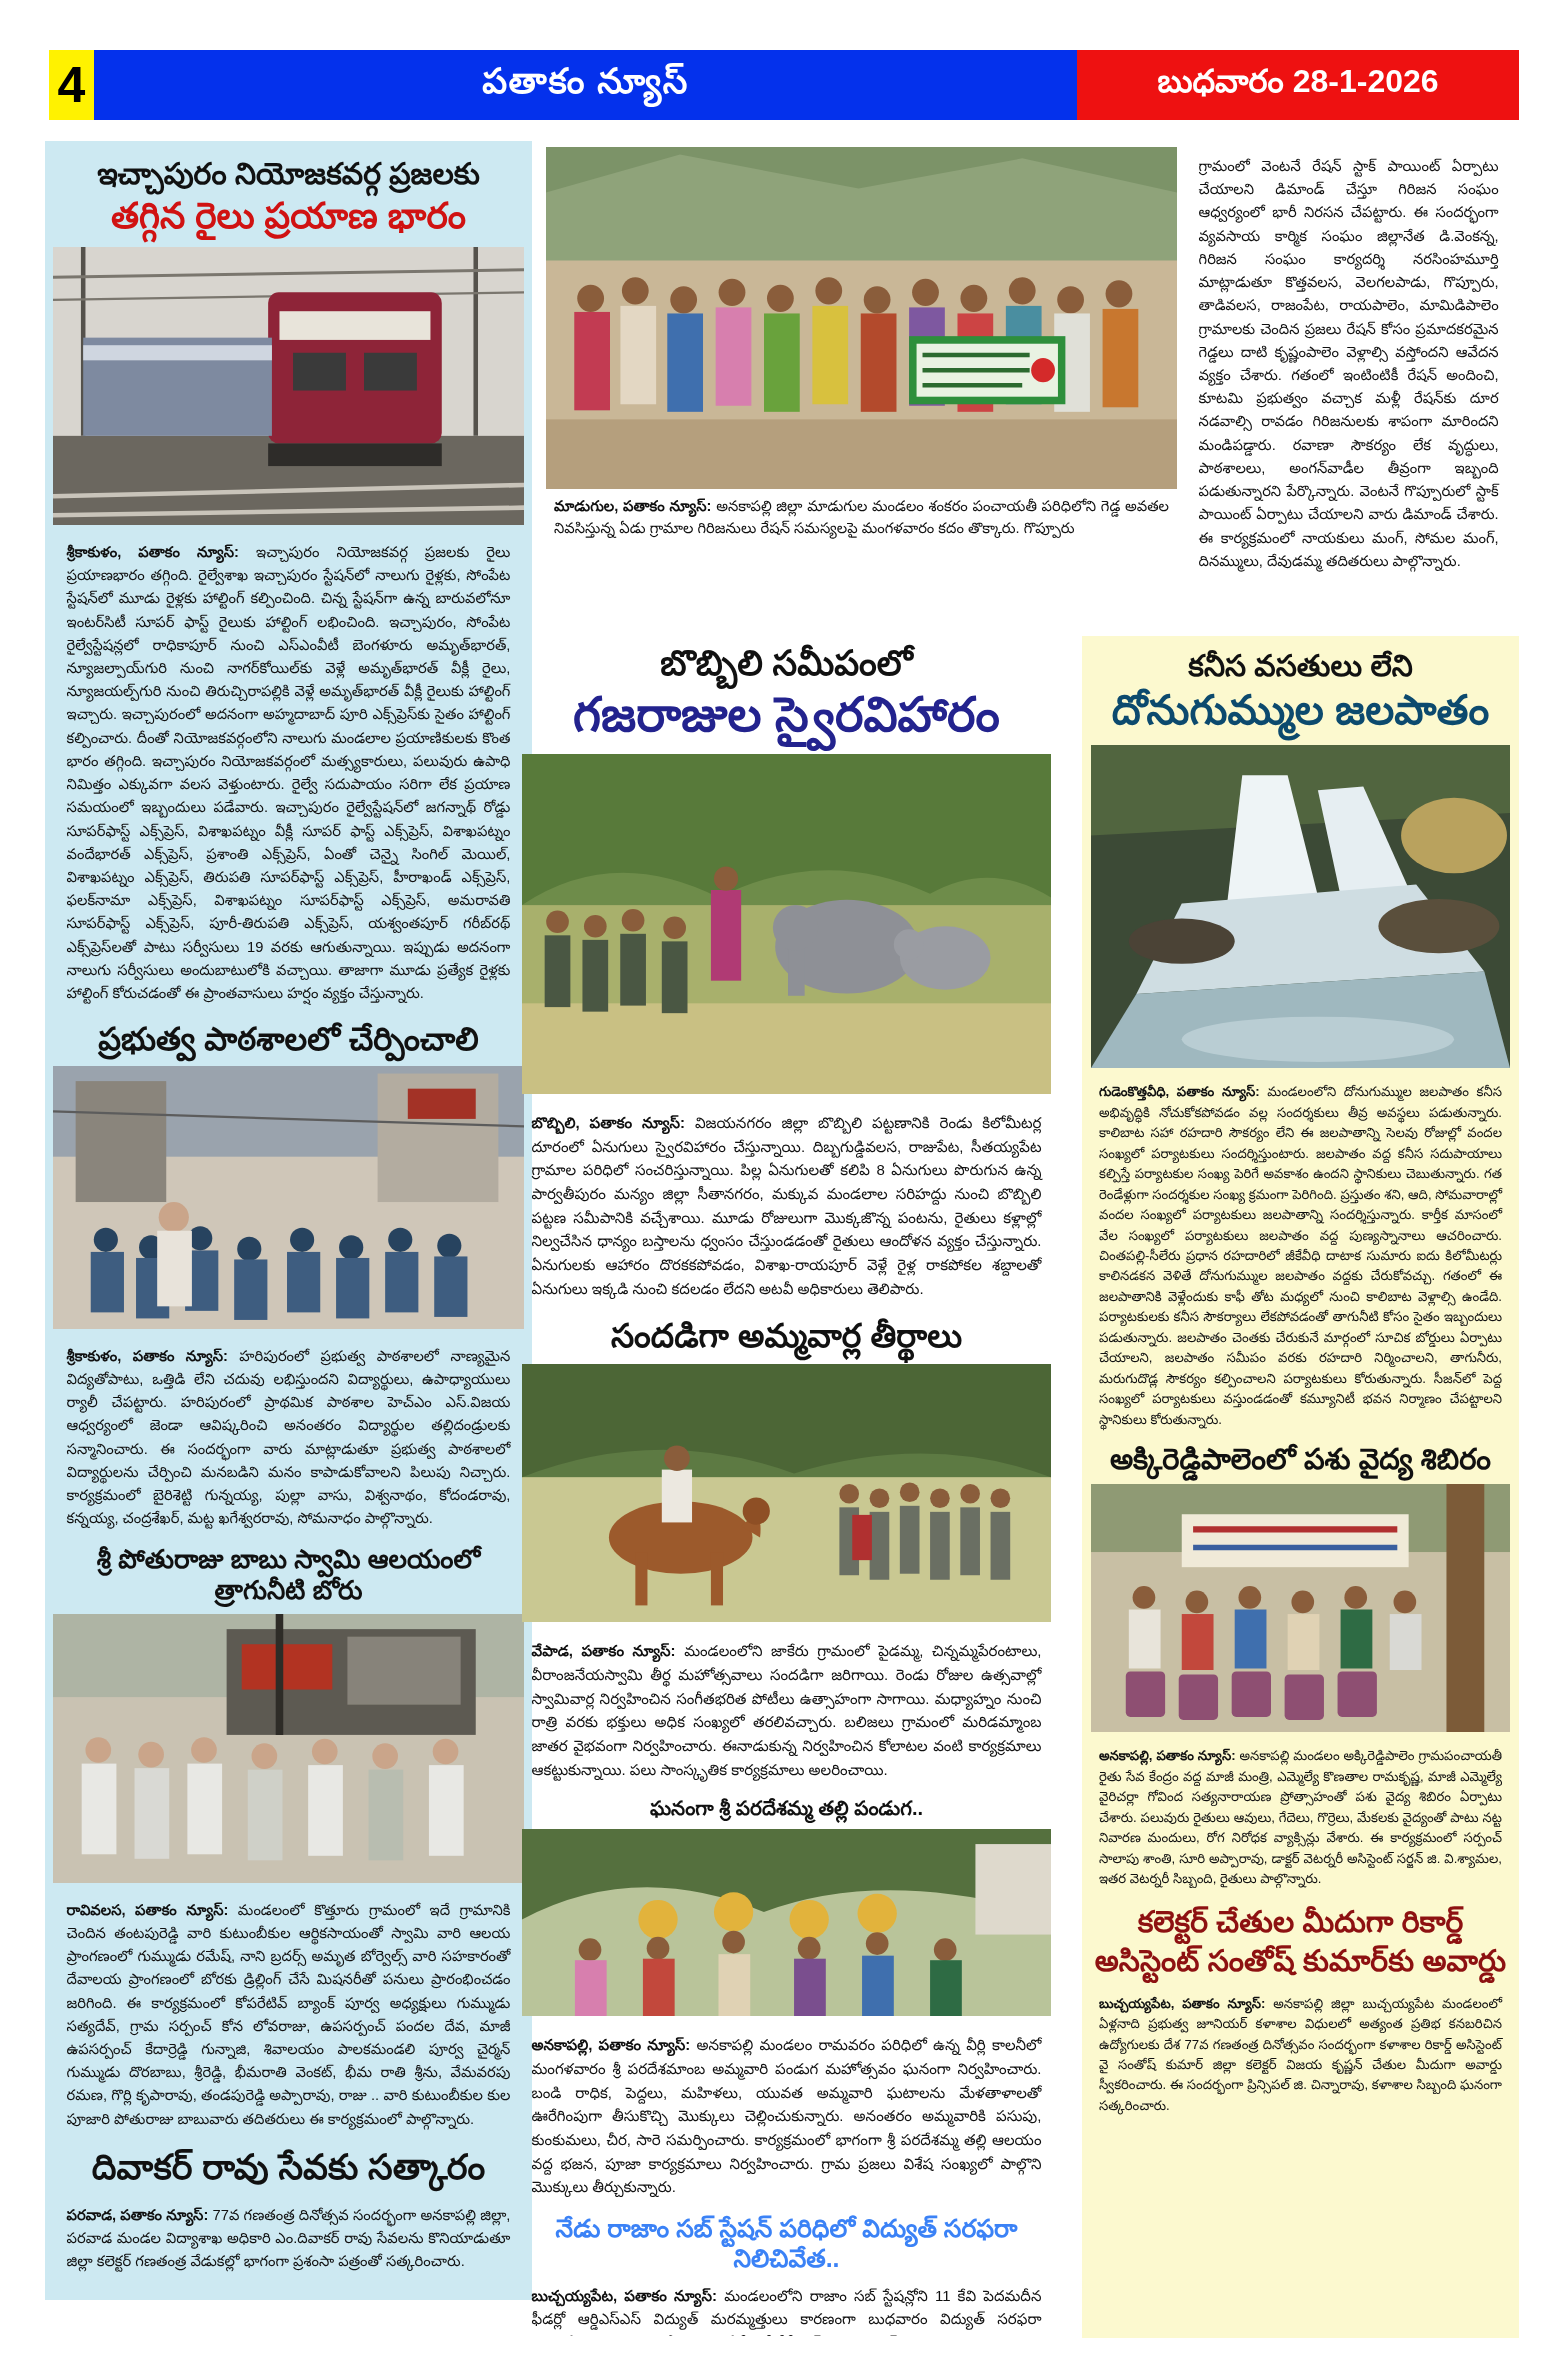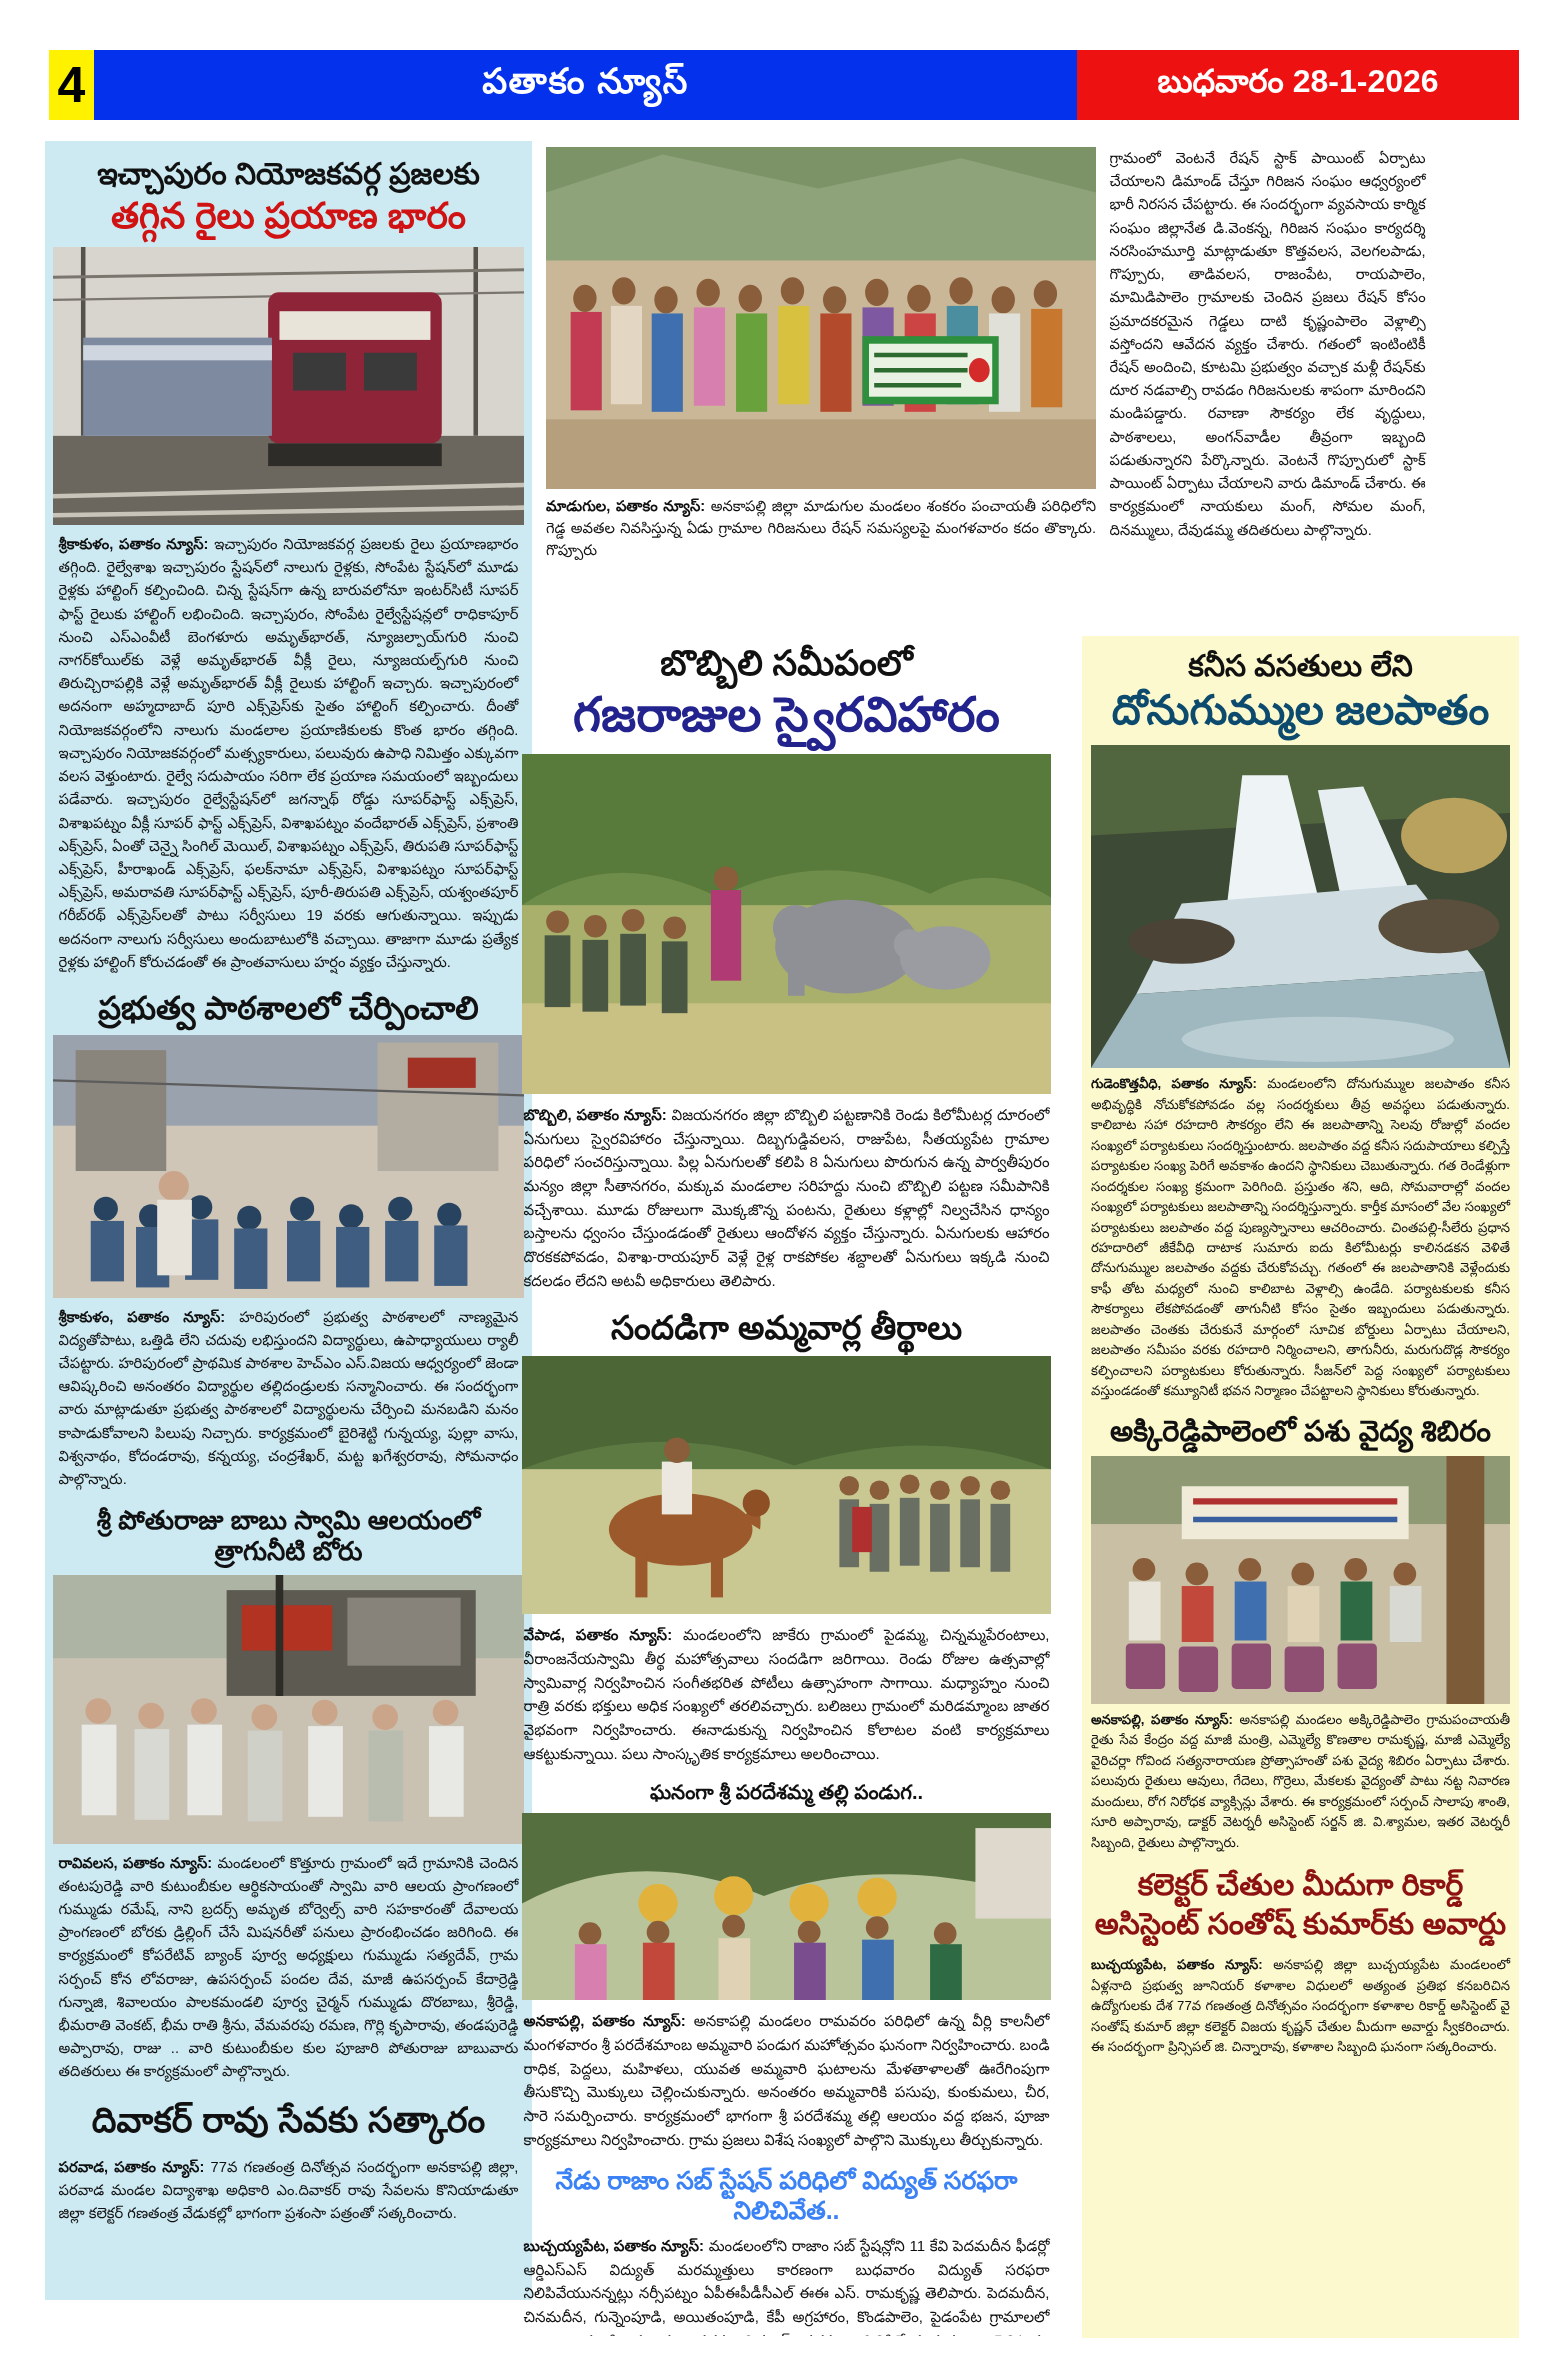--- a/index.html
+++ b/index.html
@@ -18,32 +18,32 @@
            padding:4.5px 7.6px;box-sizing:border-box;overflow:hidden;}
   .topband{position:absolute;left:546px;top:147px;width:973px;height:487px;overflow:hidden;}
   .midcol{position:absolute;left:522px;top:636px;width:529px;height:1700px;overflow:hidden;}
   .rightpanel{position:absolute;left:1082px;top:636px;width:437px;height:1702px;background:#fcf9cf;
               padding:3px 9px;box-sizing:border-box;overflow:hidden;}
   
   .kicker{font-weight:bold;color:#111;text-align:center;line-height:1.25;}
   .headline{font-weight:bold;text-align:center;line-height:1.2;}
   .body{color:#101010;text-align:justify;line-height:1.58;}
   .dl{font-weight:bold;}
-  p{margin:0;}
+  p{margin:8px;}
   
   .l-kicker{font-size:30px;margin:9px 3px 1.5px;}
   .l-head{font-size:36px;color:#d01212;margin:1.5px 3px 10.6px;}
   .l-body{font-size:14.7px;padding:7.6px 6px 3px;}
   .l-sub{font-size:32px;color:#111;margin:12px 1.5px 7.6px;}
   .l-sub2{font-size:26px;color:#111;margin:10.6px 1.5px 7.6px;}
   
   .mainbar{height:67px;background:#ee1212;color:#fff;display:flex;align-items:center;justify-content:center;
            font-size:36px;font-weight:bold;margin-bottom:7.6px;white-space:nowrap;}
   .bandrow{display:flex;}
-  .bandleft{width:550px;}
+  .bandleft{width:631px;}
   .bandright{width:316px;padding-left:13.6px;font-size:14.7px;}
   .caption{font-size:14.7px;text-align:justify;line-height:1.5;margin-top:6px;color:#101010;}
   
   .m-kicker{font-size:35px;margin:4.5px 0 0;}
   .m-head{font-size:48px;color:#23238e;margin:1.5px 0 10.6px;}
   .m-body{font-size:15px;padding:9px 1.5px 1.5px;}
   .m-sub{font-size:33px;color:#111;margin:13.6px 0 9px;}
   .m-sub2{font-size:20px;color:#111;margin:13.6px 0 9px;}
   .m-sub3{font-size:25px;color:#3b82f6;margin:12px 0 6px;}
   

